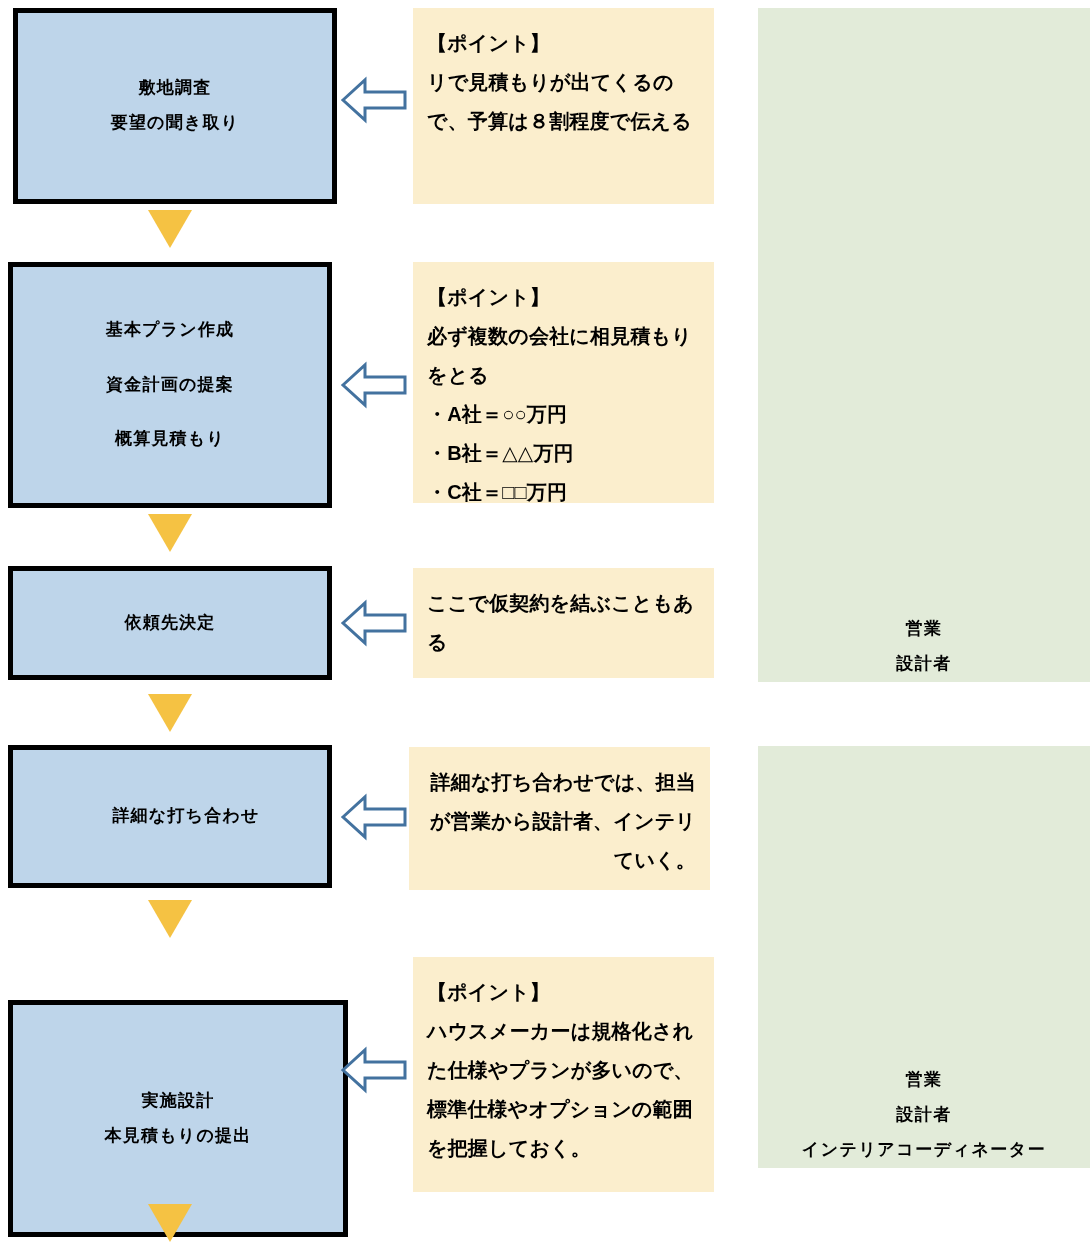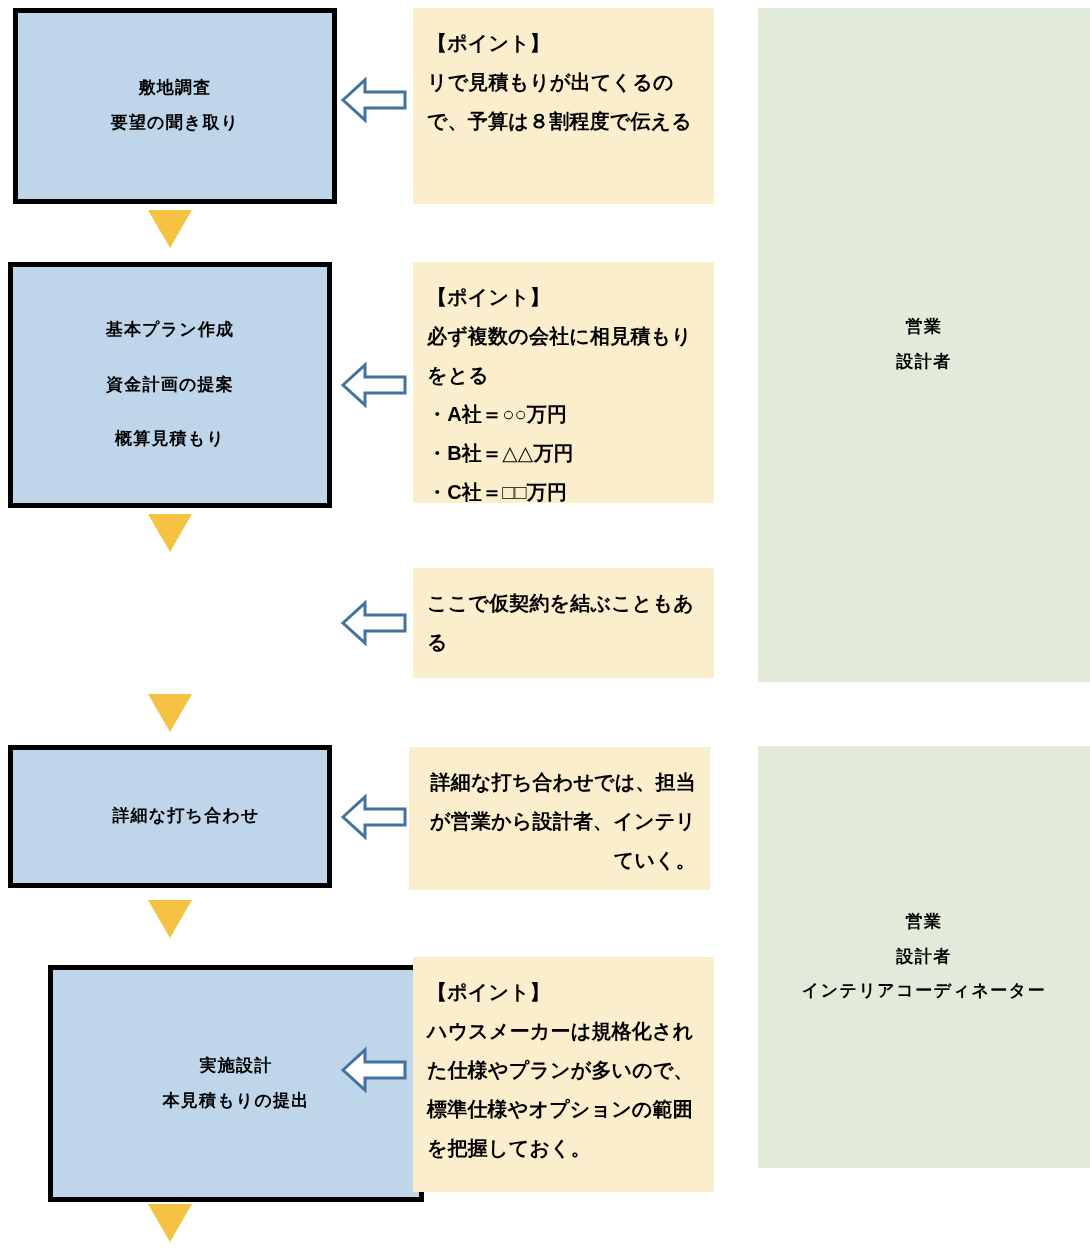--- a/index.html
+++ b/index.html
@@ -20,21 +20,21 @@
     height: 1254px;
   }
 
   
   .role-band {
     position: absolute;
     background: #e2ebd9;
     display: flex;
     flex-direction: column;
     align-items: center;
-    justify-content: center;
+    justify-content: flex-end;
     box-sizing: border-box;
   }
   .role-line {
     font-size: 17px;
     font-weight: bold;
     color: #000000;
     letter-spacing: 1.5px;
     line-height: 2.05;
     white-space: nowrap;
   }
@@ -107,26 +107,29 @@
     <div class="proc-line">敷地調査</div>
     <div class="proc-line">要望の聞き取り</div>
   </div>
 
   <div class="proc-box" style="left:8px; top:262px; width:324px; height:246px;gap:20px;">
     <div class="proc-line">基本プラン作成</div>
     <div class="proc-line">資金計画の提案</div>
     <div class="proc-line">概算見積もり</div>
   </div>
 
+  <div class="proc-box" style="left:8px; top:566px; width:324px; height:114px;">
+    <div class="proc-line">依頼先決定</div>
+  </div>
 
   <div class="proc-box" style="left:8px; top:745px; width:324px; height:143px;padding-left:32px;">
     <div class="proc-line">詳細な打ち合わせ</div>
   </div>
 
-  <div class="proc-box" style="left:8px; top:965px; width:376px; height:237px;margin-left:40px;">
+  <div class="proc-box" style="left:8px; top:1000px; width:340px; height:237px;">
     <div class="proc-line">実施設計</div>
     <div class="proc-line">本見積もりの提出</div>
   </div>
 
   <div class="note-box" style="left:413px; top:8px; width:301px; height:196px;">
     <div class="note-line">【ポイント】</div>
     <div class="note-line">リで見積もりが出てくるの</div>
     <div class="note-line">で、予算は８割程度で伝える</div>
   </div>
 

